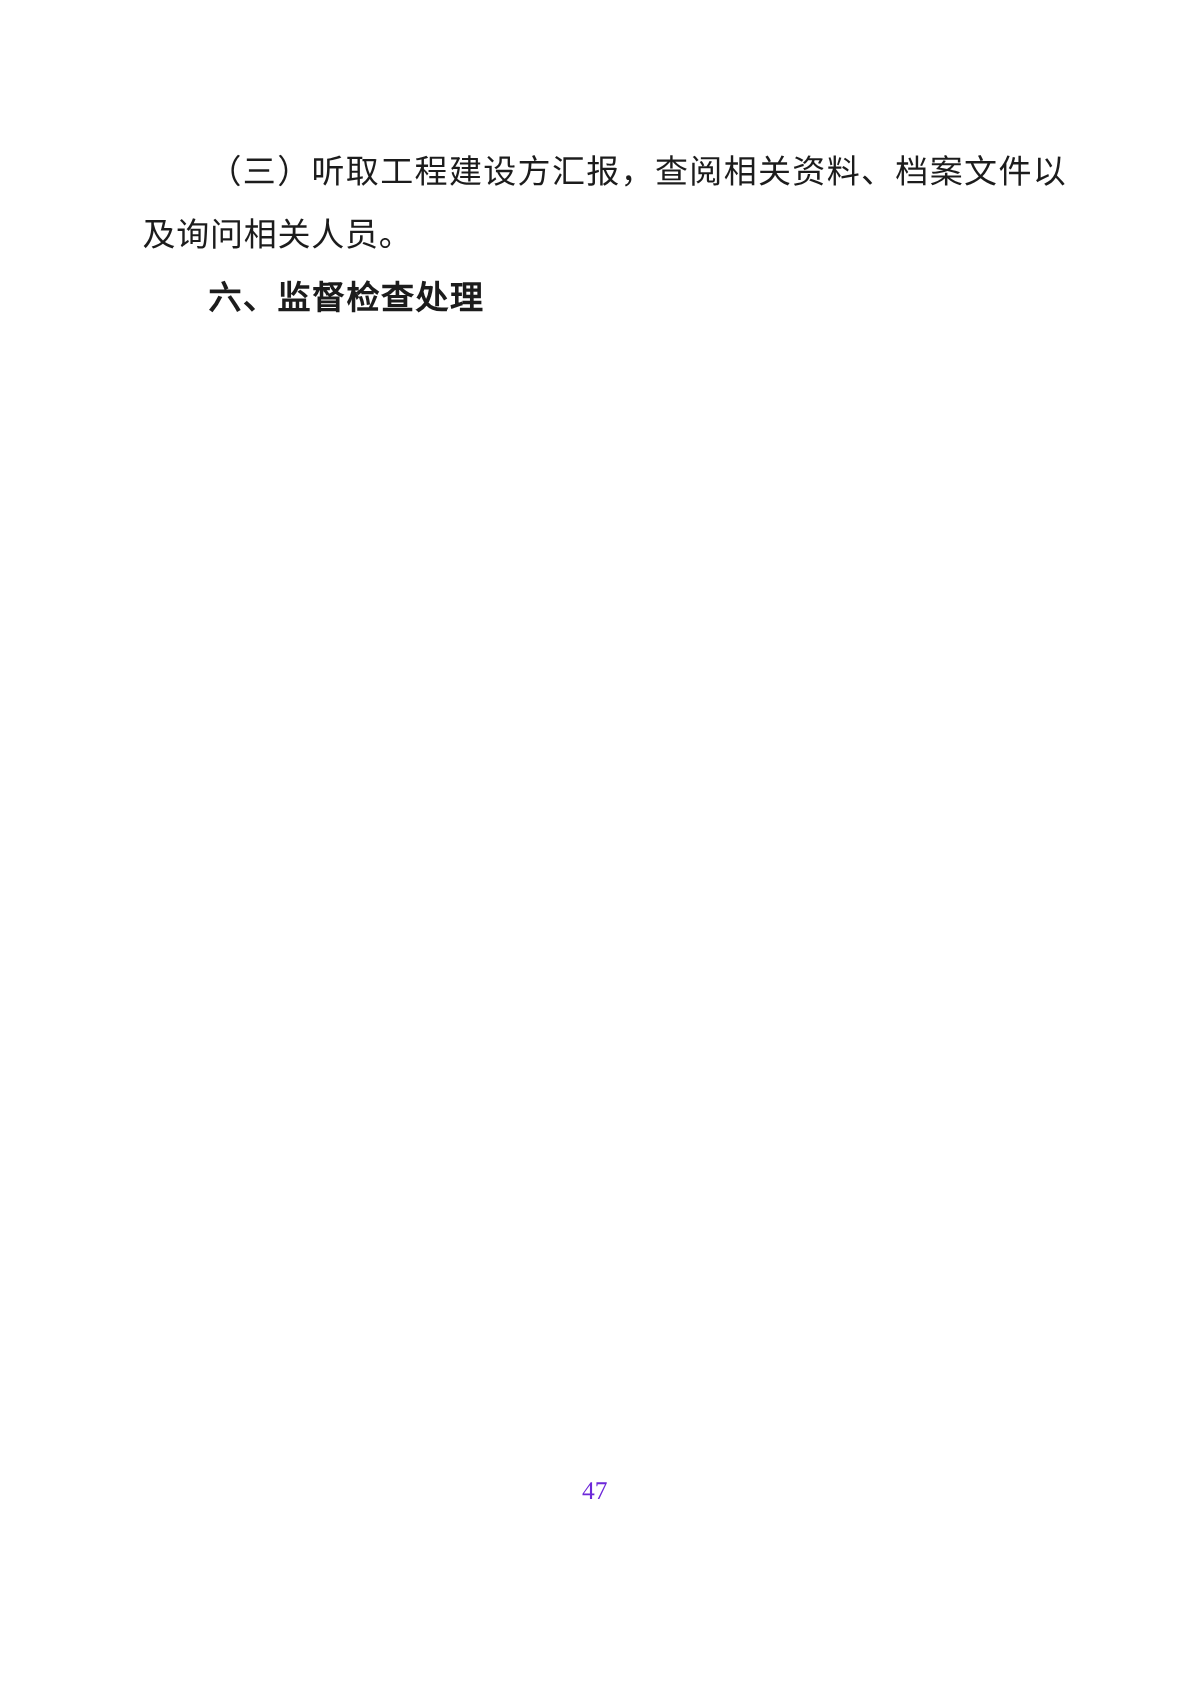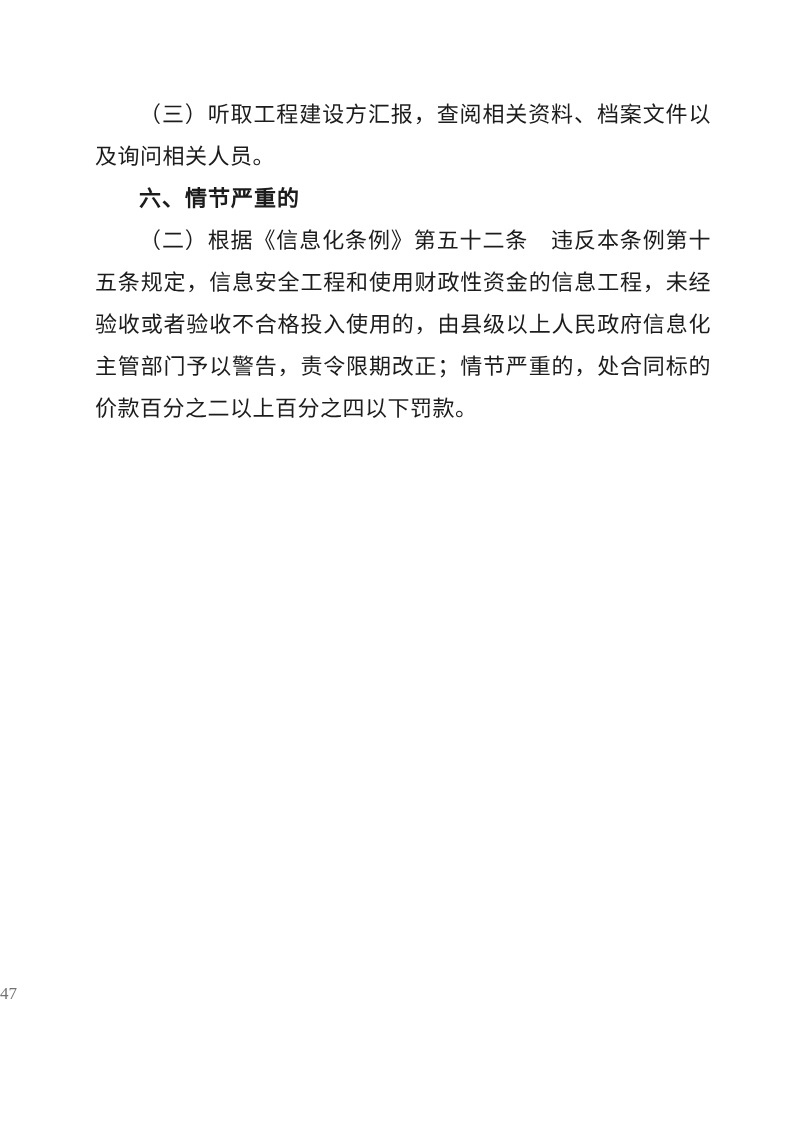--- a/index.html
+++ b/index.html
@@ -36,31 +36,31 @@
   .doc-body p.heading {
     font-weight: bold;
     font-family: "Liberation Sans", "DejaVu Sans", sans-serif;
     letter-spacing: 1px;
   }
   .page-number {
     position: absolute;
     left: 0;
     right: 0;
     bottom: 66px;
+    text-align: center;
     font-size: 17px;
-    color: #737373;
+    color: #6d28d9;
     font-family: "Liberation Serif", "DejaVu Serif", serif;
   }
 </style>
 </head>
 <body>
 
 <div class="page">
 
   <div class="doc-body">
     <p>（三）听取工程建设方汇报，查阅相关资料、档案文件以及询问相关人员。</p>
-    <p class="heading">六、情节严重的</p>
-    <p>（二）根据《信息化条例》第五十二条　违反本条例第十五条规定，信息安全工程和使用财政性资金的信息工程，未经验收或者验收不合格投入使用的，由县级以上人民政府信息化主管部门予以警告，责令限期改正；情节严重的，处合同标的价款百分之二以上百分之四以下罚款。</p>
+    <p class="heading">六、监督检查处理</p>
   </div>
 
   <div class="page-number">47</div>
 
 </div>
 
 </body></html>

